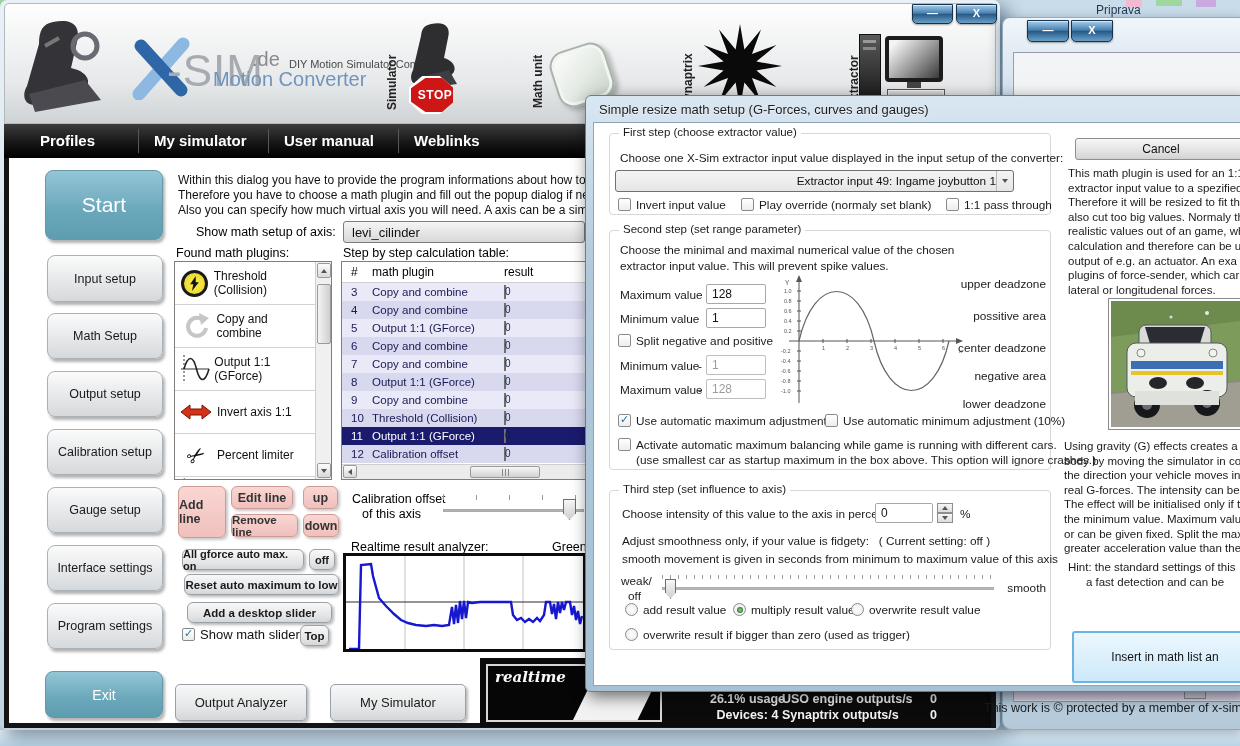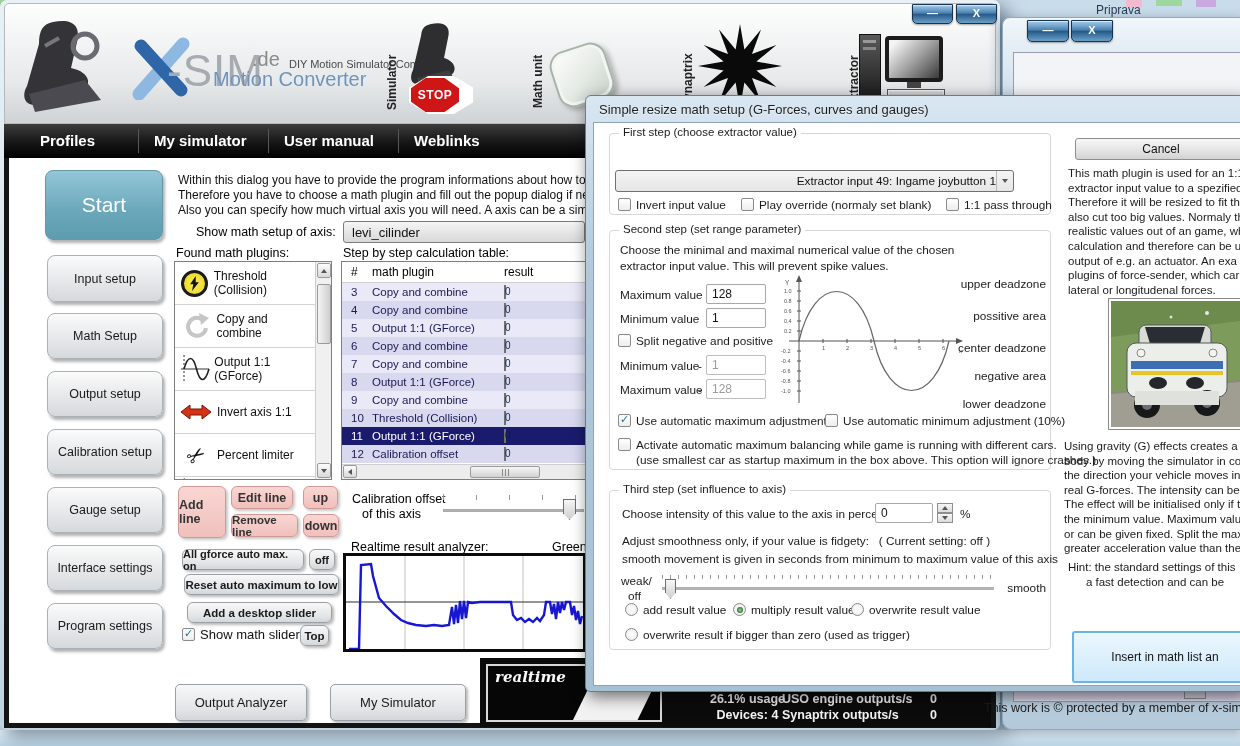--- a/index.html
+++ b/index.html
@@ -146,21 +146,21 @@
       <div class="abs" style="left:162px;top:42px;font-size:44px;color:#a6abb1;letter-spacing:1px;">-SIM</div>
       <div class="abs" style="left:247px;top:44px;font-size:20px;color:#8a8a8a;">.de</div>
       <div class="abs nowrap" style="left:284px;top:54px;font-size:11px;color:#4a4a4a;">DIY Motion Simulator Community</div>
       <div class="abs nowrap" style="left:208px;top:64px;font-size:20px;color:#6f95bf;">Motion Converter</div>
 
       <div class="abs vlabel" style="left:380px;top:22px;height:84px;">Simulator</div>
       <svg class="abs" style="left:400px;top:16px" width="66" height="70" viewBox="0 0 66 70">
         <path d="M26 4 C40 1 46 7 43 18 L39 38 C52 42 54 54 40 58 L16 64 C6 66 4 58 8 50 L16 16 C17 8 19 6 26 4 Z" fill="#2e2e30"></path>
         <path d="M12 58 L44 50 L52 64 L16 69 Z" fill="#3e3e42"></path>
       </svg>
-      <div class="abs" style="left:404px;top:72px;width:64px;height:38px;background:#fff;clip-path:polygon(30% 0,70% 0,100% 30%,100% 70%,70% 100%,30% 100%,0 70%,0 30%);">
+      <div class="abs" style="left:404px;top:72px;width:44px;height:38px;background:#fff;clip-path:polygon(30% 0,70% 0,100% 30%,100% 70%,70% 100%,30% 100%,0 70%,0 30%);">
         <div class="abs" style="left:2px;top:2px;width:48px;height:34px;background:#cf1616;clip-path:polygon(30% 0,70% 0,100% 30%,100% 70%,70% 100%,30% 100%,0 70%,0 30%);display:flex;align-items:center;justify-content:center;">
           <span style="color:#fff;font-weight:bold;font-size:12px;letter-spacing:.5px;">STOP</span>
         </div>
       </div>
 
       <div class="abs vlabel" style="left:526px;top:24px;height:80px;">Math unit</div>
       <div class="abs" style="left:548px;top:42px;width:58px;height:58px;transform:rotate(-18deg);border-radius:16px;
                   background:linear-gradient(145deg,#ffffff,#e4eae4 55%,#c6d0c6);border:2px solid #a9b3a9;
                   box-shadow:3px 4px 5px rgba(0,0,0,.25),inset 0 0 0 3px #f2f6f2;"></div>
 
@@ -216,20 +216,23 @@
         <span>Calibration setup</span>
       </div>
     <div class="abs btn-side" style="top:487px;height:46px;">
         <span>Gauge setup</span>
       </div>
     <div class="abs btn-side" style="top:545px;height:46px;">
         <span>Interface settings</span>
       </div>
     <div class="abs btn-side" style="top:603px;height:46px;">
         <span>Program settings</span>
+      </div>
+    <div class="abs btn-side btn-teal" style="left:45px;top:671px;width:118px;height:47px;font-size:14px;">
+      <span>Exit</span>
       </div>
 
     <div class="abs nowrap" style="left:178px;top:173px;font-size:12px;">Within this dialog you have to provide the program informations about how to calculat</div>
     <div class="abs nowrap" style="left:178px;top:188px;font-size:12px;">Therefore you have to choose a math plugin and fill out the popup dialog if needed. F</div>
     <div class="abs nowrap" style="left:178px;top:203px;font-size:12px;">Also you can specify how much virtual axis you will need. A axis can be a simulator ha</div>
 
     <div class="abs lbl" style="left:196px;top:225px;">Show math setup of axis:</div>
     <div class="abs" style="left:343px;top:221px;width:242px;height:22px;background:linear-gradient(#f5f5f5,#d8d8d8);border:1px solid #7c7c7c;border-radius:3px;">
       <span class="abs" style="left:8px;top:3px;font-size:13px;">levi_cilinder</span>
     </div>
@@ -436,20 +439,21 @@
       <div class="bstat" style="left:450px;top:50px;">0</div>
     </div>
   </div>
 
   <div class="abs dialog">
     <div class="dlg-title nowrap">Simple resize math setup (G-Forces, curves and gauges)</div>
     <div class="dlg-client">
 
       <div class="group" style="left:15px;top:10px;width:442px;height:82px;text-align:right;">
         <span class="legend">First step (choose extractor value)</span>
+        <div class="dtxt" style="left:10px;top:17px;">Choose one X-Sim extractor input value displayed in the input setup of the converter:</div>
         <div class="combo abs" style="left:5px;top:36px;width:399px;height:22px;">
           <span class="txt">Extractor input 49: Ingame joybutton 1</span>
           <span class="arr">
               <span class="tri-dn"></span>
             </span>
         </div>
         <div class="cb abs" style="left:8px;top:64px;"></div>
         <div class="dtxt" style="left:26px;top:64px;">Invert input value</div>
         <div class="cb abs" style="left:131px;top:64px;"></div>
         <div class="dtxt" style="left:149px;top:64px;">Play override (normaly set blank)</div>

